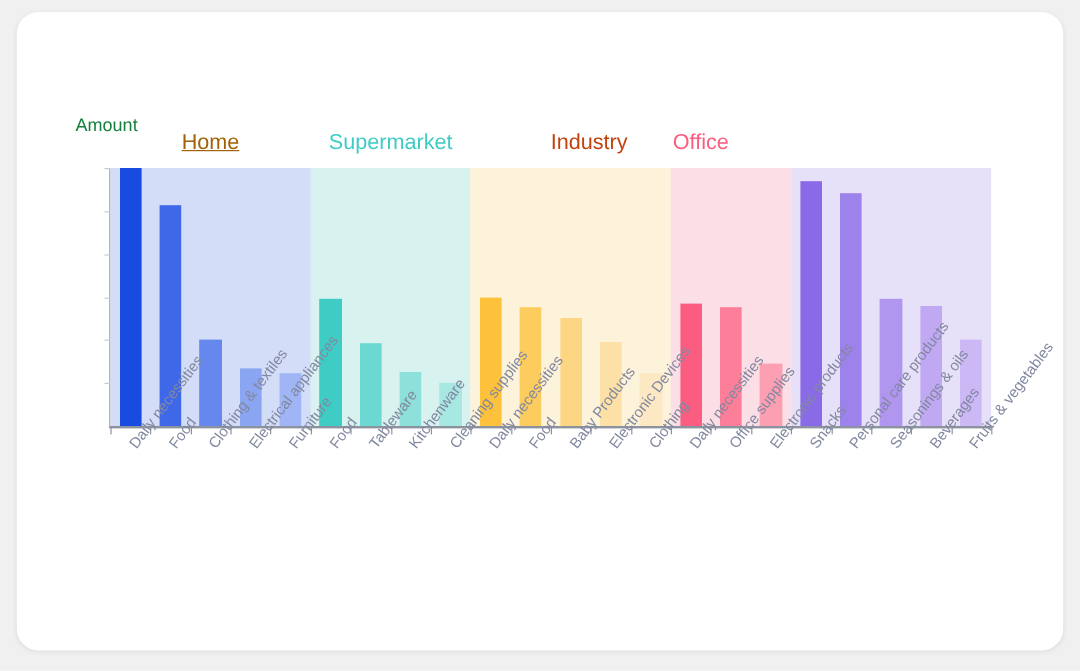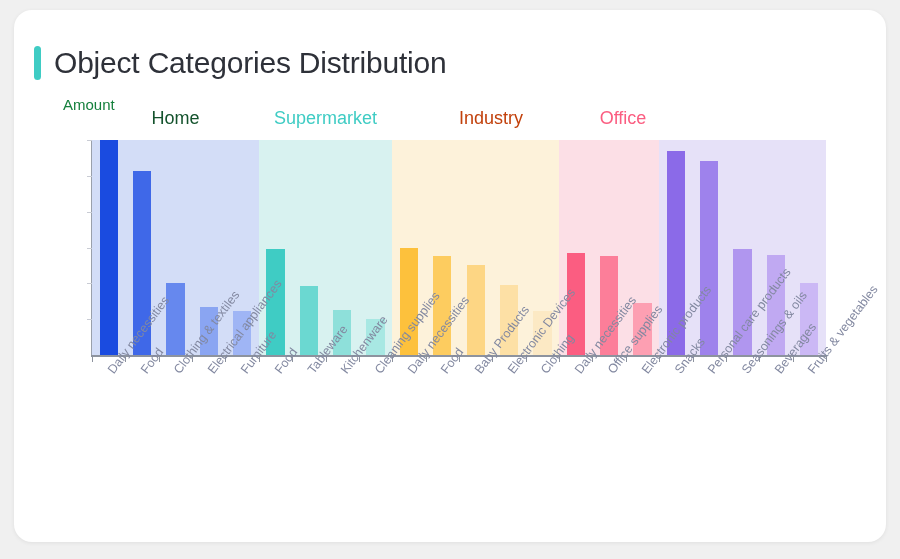--- a/index.html
+++ b/index.html
@@ -33,58 +33,54 @@
   .xlab{position:absolute;font-size:12.5px;color:#8288a0;white-space:nowrap;
         transform-origin:left top;transform:rotate(-53deg);
         text-align:left;}
   #xlabels{position:absolute;left:78px;top:356px;width:820px;height:180px;}
 </style>
 </head>
 <body>
 
 <div id="card">
 
-  <div id="title-row">
-    <div id="title-accent"></div>
-    <div id="title-text">Object Categories Distribution</div>
-  </div>
 
   <div id="ylabel">Amount</div>
 
   <div id="plot">
     <div id="yaxis-line"></div>
     <div id="xaxis-line"></div>
   <div class="ygrid" style="top: 179.167px;"></div>
       <div class="ygrid" style="top: 143.333px;"></div>
       <div class="ygrid" style="top: 107.5px;"></div>
       <div class="ygrid" style="top: 71.6667px;"></div>
       <div class="ygrid" style="top: 35.8333px;"></div>
       <div class="ygrid" style="top: 0px;"></div>
       <div class="band" style="left: 0px; width: 166.818px; background: rgb(211, 221, 247);"></div>
-      <div class="grp-label" style="left: 83.4091px; color: #14532d;">Home</div>
+      <div class="grp-label" style="left: 83.4091px; color: #a16207; text-decoration: underline;">Home</div>
       <div class="bar" title="Daily necessities: 300" style="left: 7.50682px; width: 18.35px; height: 215px; background: rgb(26, 75, 224);"></div>
       <div class="bar" title="Food: 257" style="left: 40.8705px; width: 18.35px; height: 184.183px; background: rgb(63, 104, 232);"></div>
       <div class="bar" title="Clothing &amp; textiles: 101" style="left: 74.2341px; width: 18.35px; height: 72.3833px; background: rgb(102, 136, 238);"></div>
       <div class="bar" title="Electrical appliances: 67" style="left: 107.598px; width: 18.35px; height: 48.0167px; background: rgb(138, 165, 242);"></div>
       <div class="bar" title="Furniture: 62" style="left: 140.961px; width: 18.35px; height: 44.4333px; background: rgb(159, 181, 245);"></div>
       <div class="band" style="left: 166.818px; width: 133.455px; background: rgb(216, 242, 240);"></div>
       <div class="grp-label" style="left: 233.545px; color: rgb(63, 204, 196);">Supermarket</div>
       <div class="bar" title="Food: 148" style="left: 174.325px; width: 18.35px; height: 106.067px; background: rgb(63, 204, 196);"></div>
       <div class="bar" title="Tableware: 96" style="left: 207.689px; width: 18.35px; height: 68.8px; background: rgb(107, 216, 209);"></div>
       <div class="bar" title="Kitchenware: 63" style="left: 241.052px; width: 18.35px; height: 45.15px; background: rgb(142, 224, 218);"></div>
       <div class="bar" title="Cleaning supplies: 50" style="left: 274.416px; width: 18.35px; height: 35.8333px; background: rgb(168, 232, 227);"></div>
       <div class="band" style="left: 300.273px; width: 166.818px; background: rgb(253, 242, 218);"></div>
       <div class="grp-label" style="left: 399px; color: #c2410c;">Industry</div>
       <div class="bar" title="Daily necessities: 150" style="left: 307.78px; width: 18.35px; height: 107.5px; background: rgb(253, 193, 60);"></div>
       <div class="bar" title="Food: 138" style="left: 341.143px; width: 18.35px; height: 98.9px; background: rgb(253, 204, 95);"></div>
       <div class="bar" title="Baby Products: 125" style="left: 374.507px; width: 18.35px; height: 89.5833px; background: rgb(253, 214, 132);"></div>
       <div class="bar" title="Electronic Devices: 98" style="left: 407.87px; width: 18.35px; height: 70.2333px; background: rgb(253, 224, 165);"></div>
       <div class="bar" title="Clothing: 62" style="left: 441.234px; width: 18.35px; height: 44.4333px; background: rgb(252, 233, 196);"></div>
       <div class="band" style="left: 467.091px; width: 100.091px; background: rgb(252, 223, 230);"></div>
-      <div class="grp-label" style="left: 531px; color: rgb(251, 93, 129);">Office</div>
+      <div class="grp-label" style="left: 492px; color: rgb(251, 93, 129);">Office</div>
       <div class="bar" title="Daily necessities: 142" style="left: 474.598px; width: 18.35px; height: 101.767px; background: rgb(251, 93, 129);"></div>
       <div class="bar" title="Office supplies: 138" style="left: 507.961px; width: 18.35px; height: 98.9px; background: rgb(252, 126, 153);"></div>
       <div class="bar" title="Electronic products: 73" style="left: 541.325px; width: 18.35px; height: 52.3167px; background: rgb(253, 159, 178);"></div>
       <div class="band" style="left: 567.182px; width: 166.818px; background: rgb(230, 225, 248);"></div>
       <div class="bar" title="Snacks: 285" style="left: 574.689px; width: 18.35px; height: 204.25px; background: rgb(139, 106, 232);"></div>
       <div class="bar" title="Personal care products: 271" style="left: 608.052px; width: 18.35px; height: 194.217px; background: rgb(158, 130, 236);"></div>
       <div class="bar" title="Seasonings &amp; oils: 148" style="left: 641.416px; width: 18.35px; height: 106.067px; background: rgb(176, 150, 239);"></div>
       <div class="bar" title="Beverages: 140" style="left: 674.78px; width: 18.35px; height: 100.333px; background: rgb(192, 169, 242);"></div>
       <div class="bar" title="Fruits &amp; vegetables: 100" style="left: 708.143px; width: 18.35px; height: 71.6667px; background: rgb(203, 184, 245);"></div>
       <div class="xtick" style="left: 0px;"></div>

